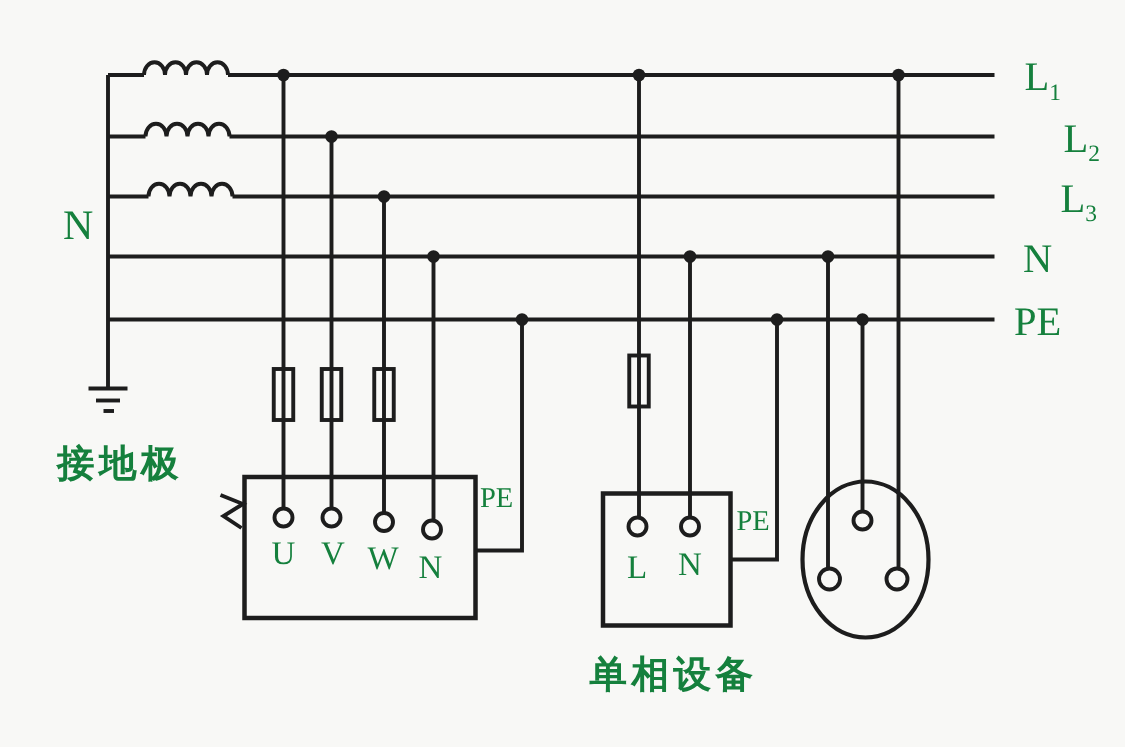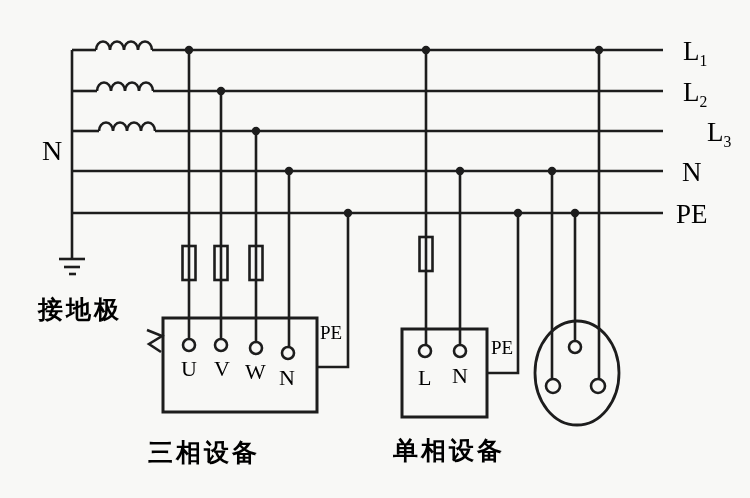--- a/index.html
+++ b/index.html
@@ -6,21 +6,21 @@
   .stage{
     position:relative;
     width:750px;height:498px;
     background:#f8f8f6;
     overflow:hidden;
     font-family:"Liberation Serif", serif;
   }
   #wires{position:absolute;left:0;top:0;}
   .lbl{
     position:absolute;
-    color:#000000;
+    color:#15803d;
     line-height:1;
     white-space:nowrap;
     user-select:none;
   }
   .bus-lbl{font-size:27px;font-family:"Liberation Serif", serif;}
   .bus-lbl sub{font-size:0.58em;}
   .term-lbl{font-size:22px;font-family:"Liberation Serif", serif;}
   .pe-lbl{font-size:19px;font-family:"Liberation Serif", serif;}
   .cn-lbl{font-size:25px;font-weight:700;font-family:Liberation Serif, serif;letter-spacing:3px;}
   .neutral-lbl{font-size:28px;font-family:"Liberation Serif", serif;}
@@ -85,32 +85,31 @@
       <circle cx="553" cy="386" r="7" fill="none" stroke="#1d1d1d" stroke-width="2.6"></circle>
       <circle cx="598" cy="386" r="7" fill="none" stroke="#1d1d1d" stroke-width="2.6"></circle>
       <ellipse cx="577" cy="373" rx="42" ry="52" fill="none" stroke="#1d1d1d" stroke-width="2.8"></ellipse>
     </svg>
 
   <span class="lbl neutral-lbl" style="left:42px;top:137px;">N</span>
 
   <span class="lbl cn-lbl" style="left:38px;top:297px;">接地极</span>
 
   <span class="lbl bus-lbl" style="left:683px;top:38px;"><span>L</span><sub>1</sub></span>
-  <span class="lbl bus-lbl" style="left:683px;top:79px;"><span>L</span><sub>2</sub></span>
+  <span class="lbl bus-lbl" style="left:709px;top:79px;"><span>L</span><sub>2</sub></span>
   <span class="lbl bus-lbl" style="left:707px;top:119px;"><span>L</span><sub>3</sub></span>
   <span class="lbl bus-lbl" style="left:682px;top:159px;"><span>N</span></span>
   <span class="lbl bus-lbl" style="left:676px;top:201px;"><span>PE</span></span>
 
   <span class="lbl term-lbl" style="left:181px;top:358px;">U</span>
   <span class="lbl term-lbl" style="left:214px;top:358px;">V</span>
   <span class="lbl term-lbl" style="left:245px;top:361px;">W</span>
   <span class="lbl term-lbl" style="left:279px;top:367px;">N</span>
 
   <span class="lbl term-lbl" style="left:418px;top:367px;">L</span>
   <span class="lbl term-lbl" style="left:452px;top:365px;">N</span>
 
   <span class="lbl pe-lbl" style="left:320px;top:323px;">PE</span>
   <span class="lbl pe-lbl" style="left:491px;top:338px;">PE</span>
 
-  <span class="lbl cn-lbl" style="left:148px;top:440px;">三相设备</span>
   <span class="lbl cn-lbl" style="left:393px;top:438px;">单相设备</span>
 
 </div>
 
 </body></html>

